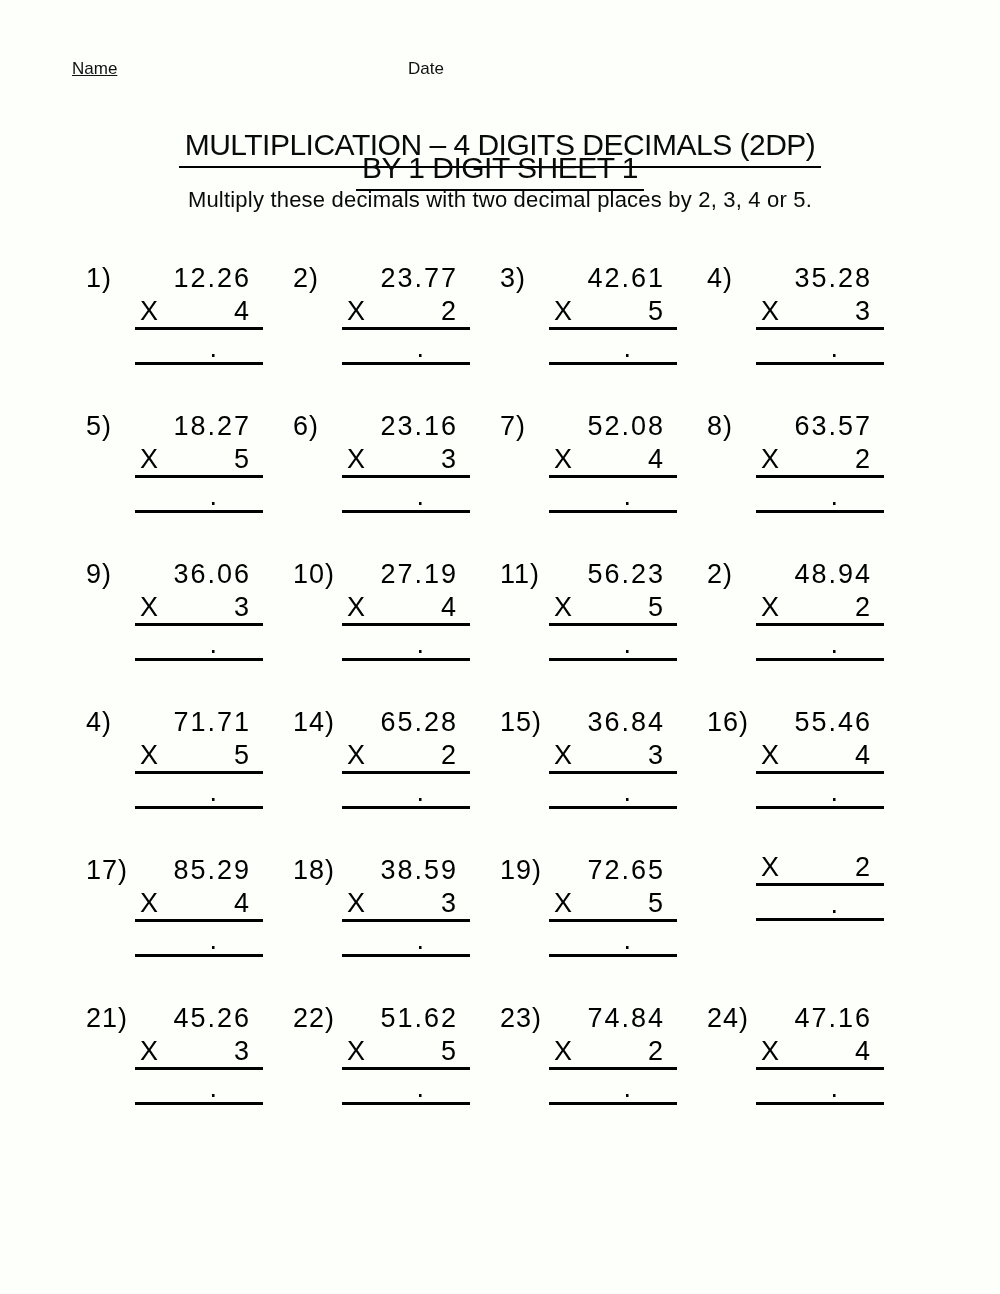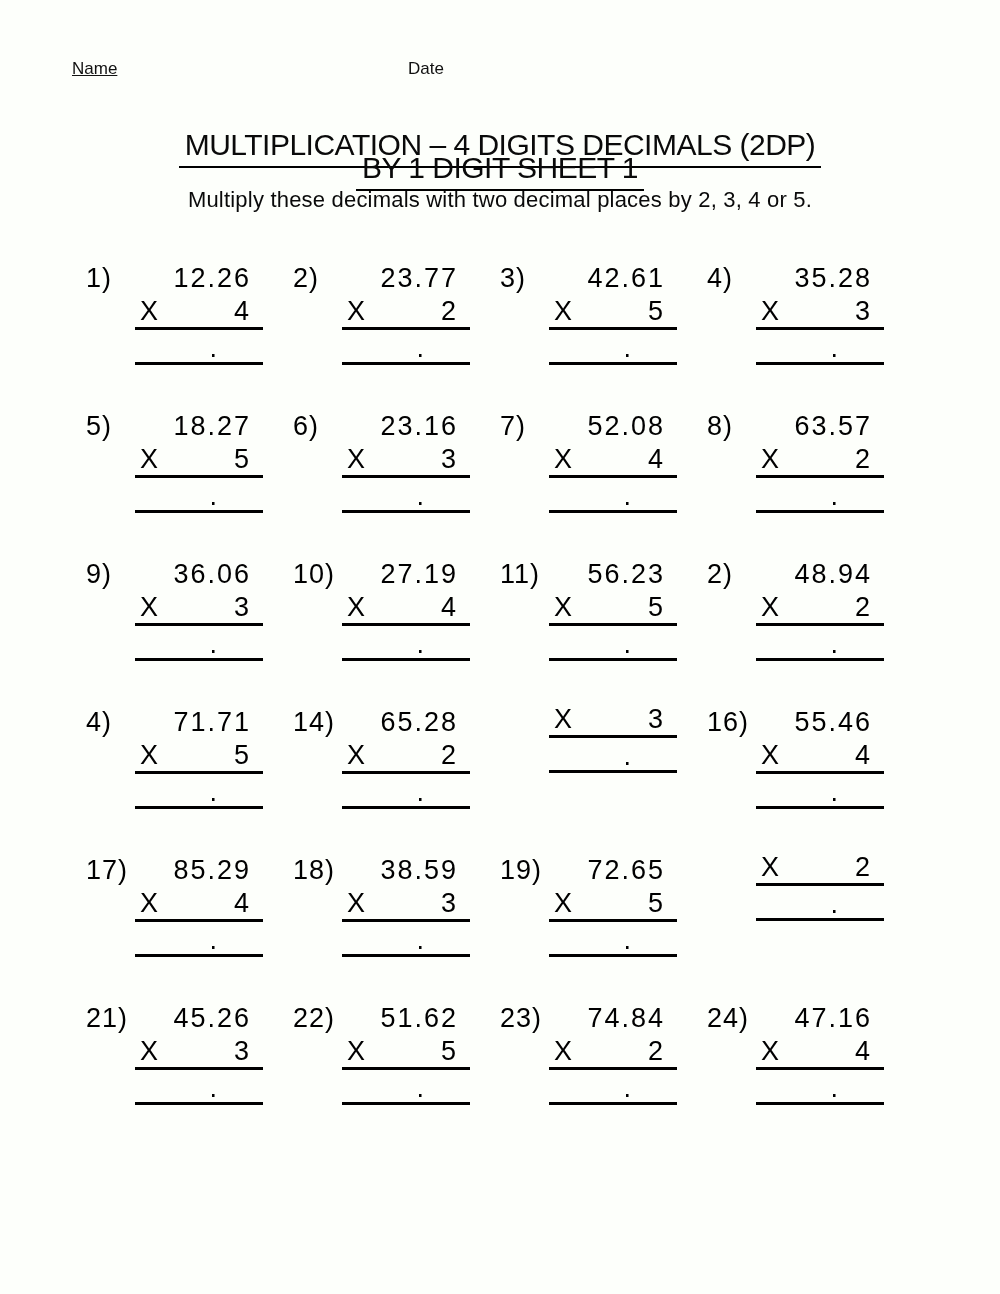--- a/index.html
+++ b/index.html
@@ -272,20 +272,24 @@
       <span class="mult">2</span>
     </div>
     <div class="rule"></div>
     <div class="ansrow">
       <span class="dot">.</span>
     </div>
     <div class="rule"></div>
   </div>
 
   <div class="problem">
+    <div class="prob-top">
+      <span class="pnum">15)</span>
+      <span class="mcand">36.84</span>
+    </div>
     <div class="oprow">
       <span class="op">X</span>
       <span class="mult">3</span>
     </div>
     <div class="rule"></div>
     <div class="ansrow">
       <span class="dot">.</span>
     </div>
     <div class="rule"></div>
   </div>

